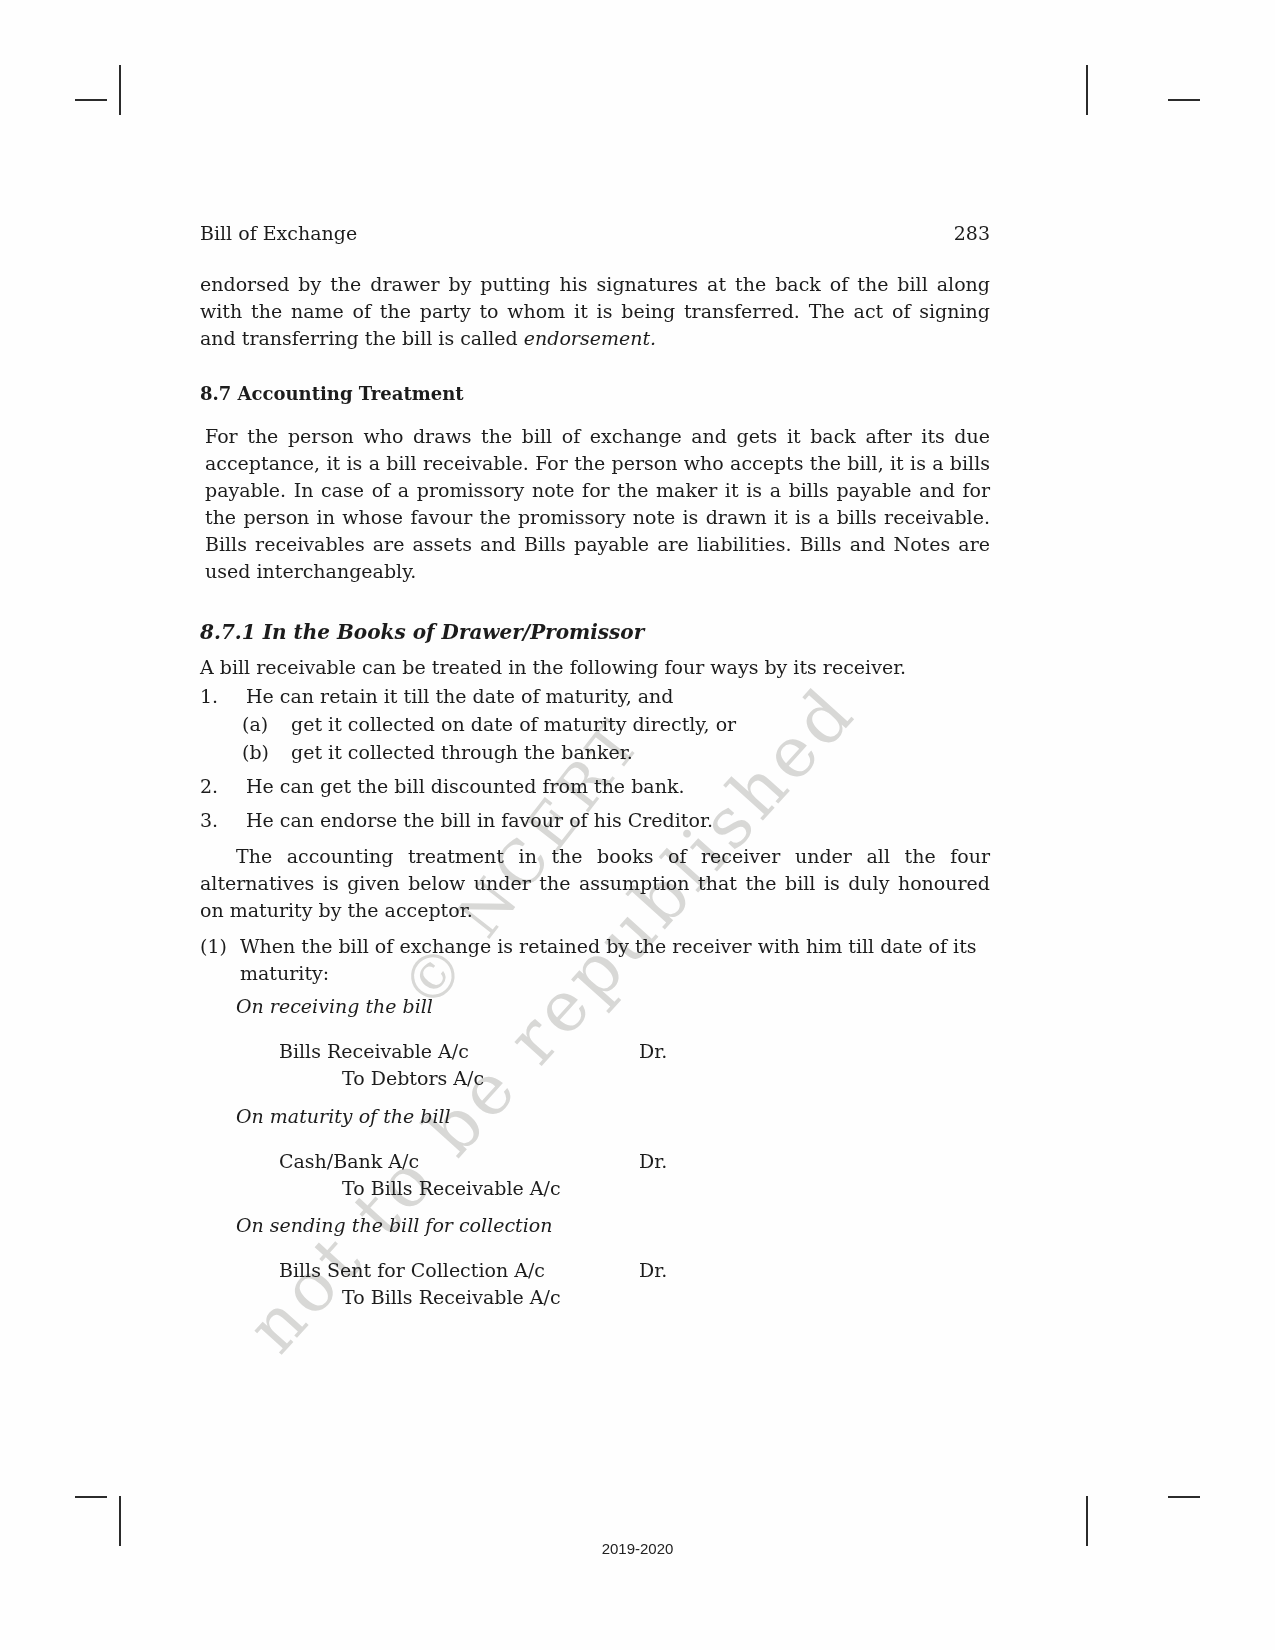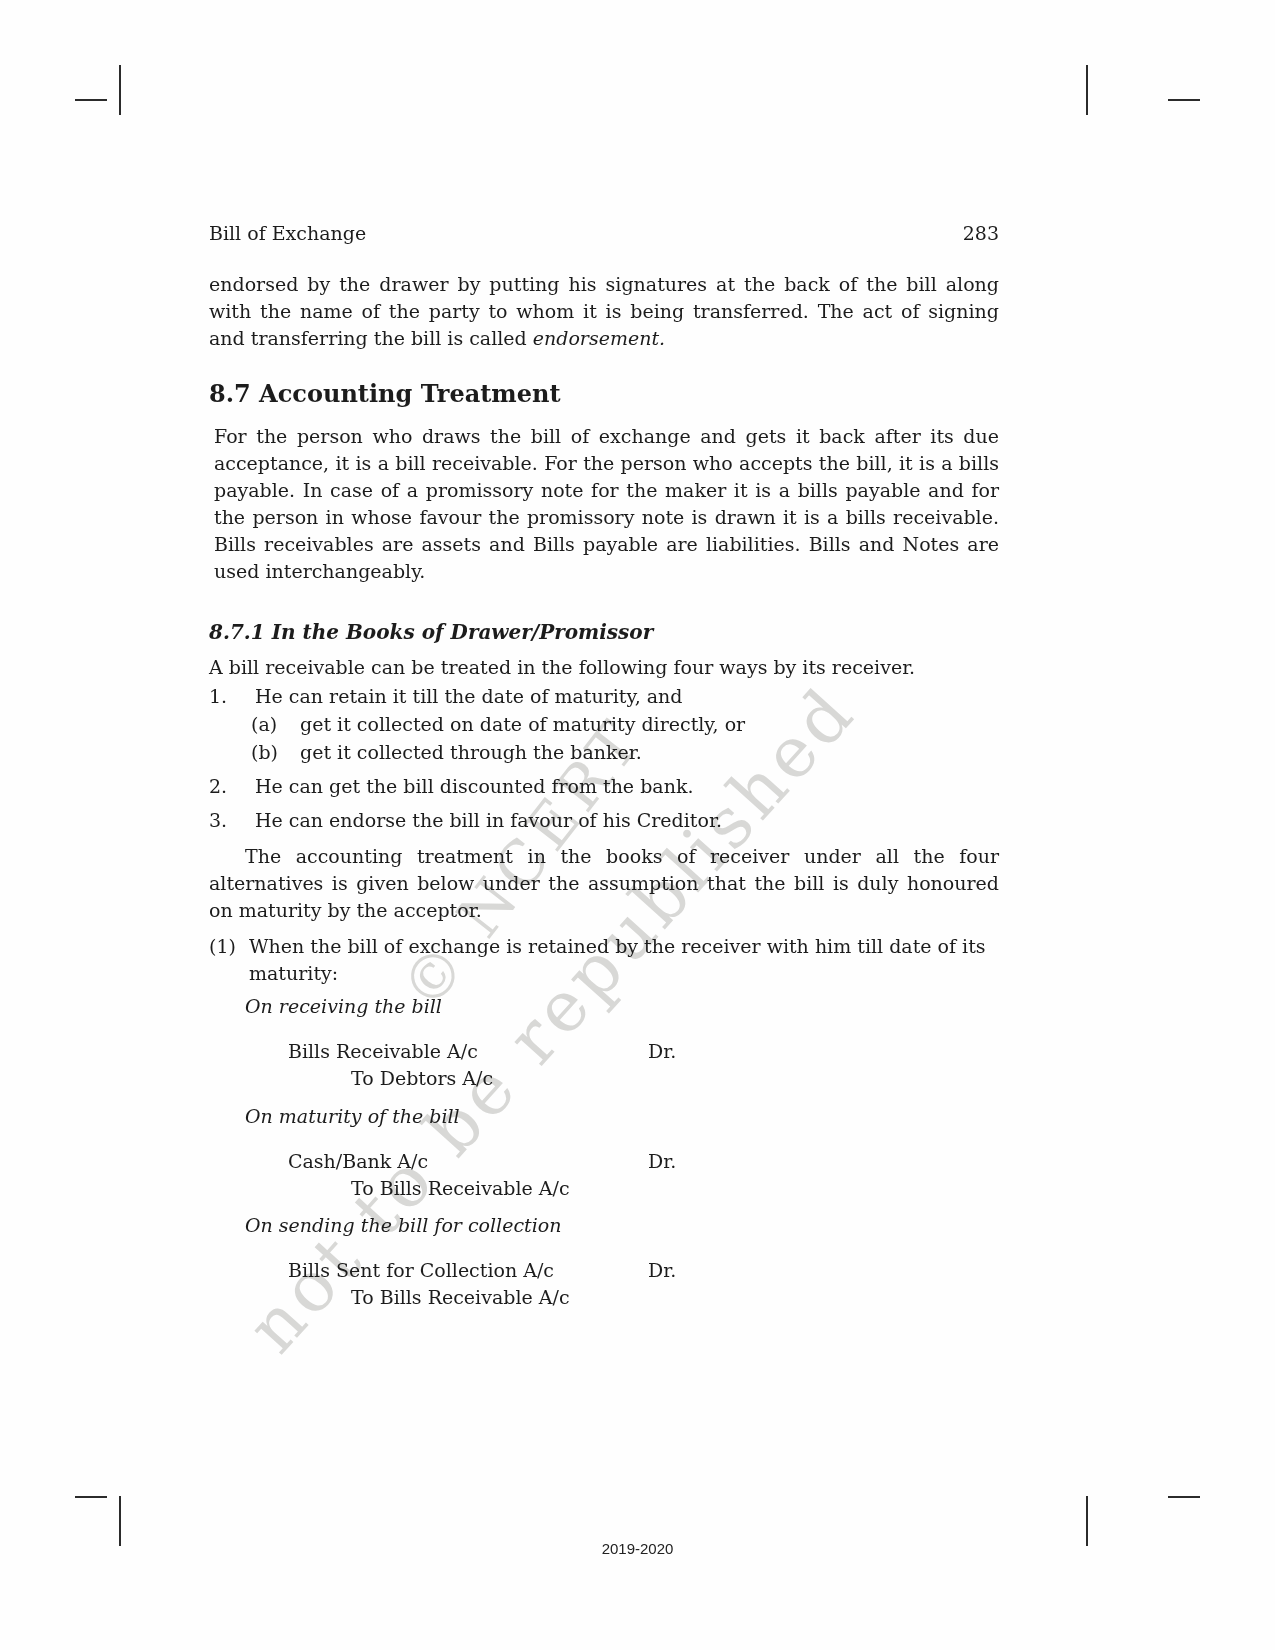--- a/index.html
+++ b/index.html
@@ -29,34 +29,34 @@
     color: #d8d8d6;
     white-space: nowrap;
     transform-origin: left center;
     font-weight: 400;
   }
   .wm1 { left: 415px; top: 965px; font-size: 60px; letter-spacing: 6px; transform: rotate(-52deg); }
   .wm2 { left: 262px; top: 1300px; font-size: 70px; letter-spacing: 5px; transform: rotate(-48deg); }
 
   
   .content {
-    position: absolute; left: 209px; top: 220px; width: 790px;
+    position: absolute; left: 200px; top: 220px; width: 790px;
     z-index: 2;
     font-size: 19px; line-height: 27px;
   }
 
   .header-row {
     display: flex; justify-content: space-between;
     margin-bottom: 24px;
   }
 
   p.body { text-align: justify; }
 
   .sec-heading {
-    font-size: 24px; font-weight: bold;
+    font-size: 18px; font-weight: bold;
     margin-top: 28px; margin-bottom: 16px;
   }
   .sec-body { margin-left: 5px; }
 
   .subsec-heading {
     font-size: 20px; font-weight: bold; font-style: italic;
     margin-top: 34px; margin-bottom: 8px;
   }
 
   .list { margin-top: 2px; }

